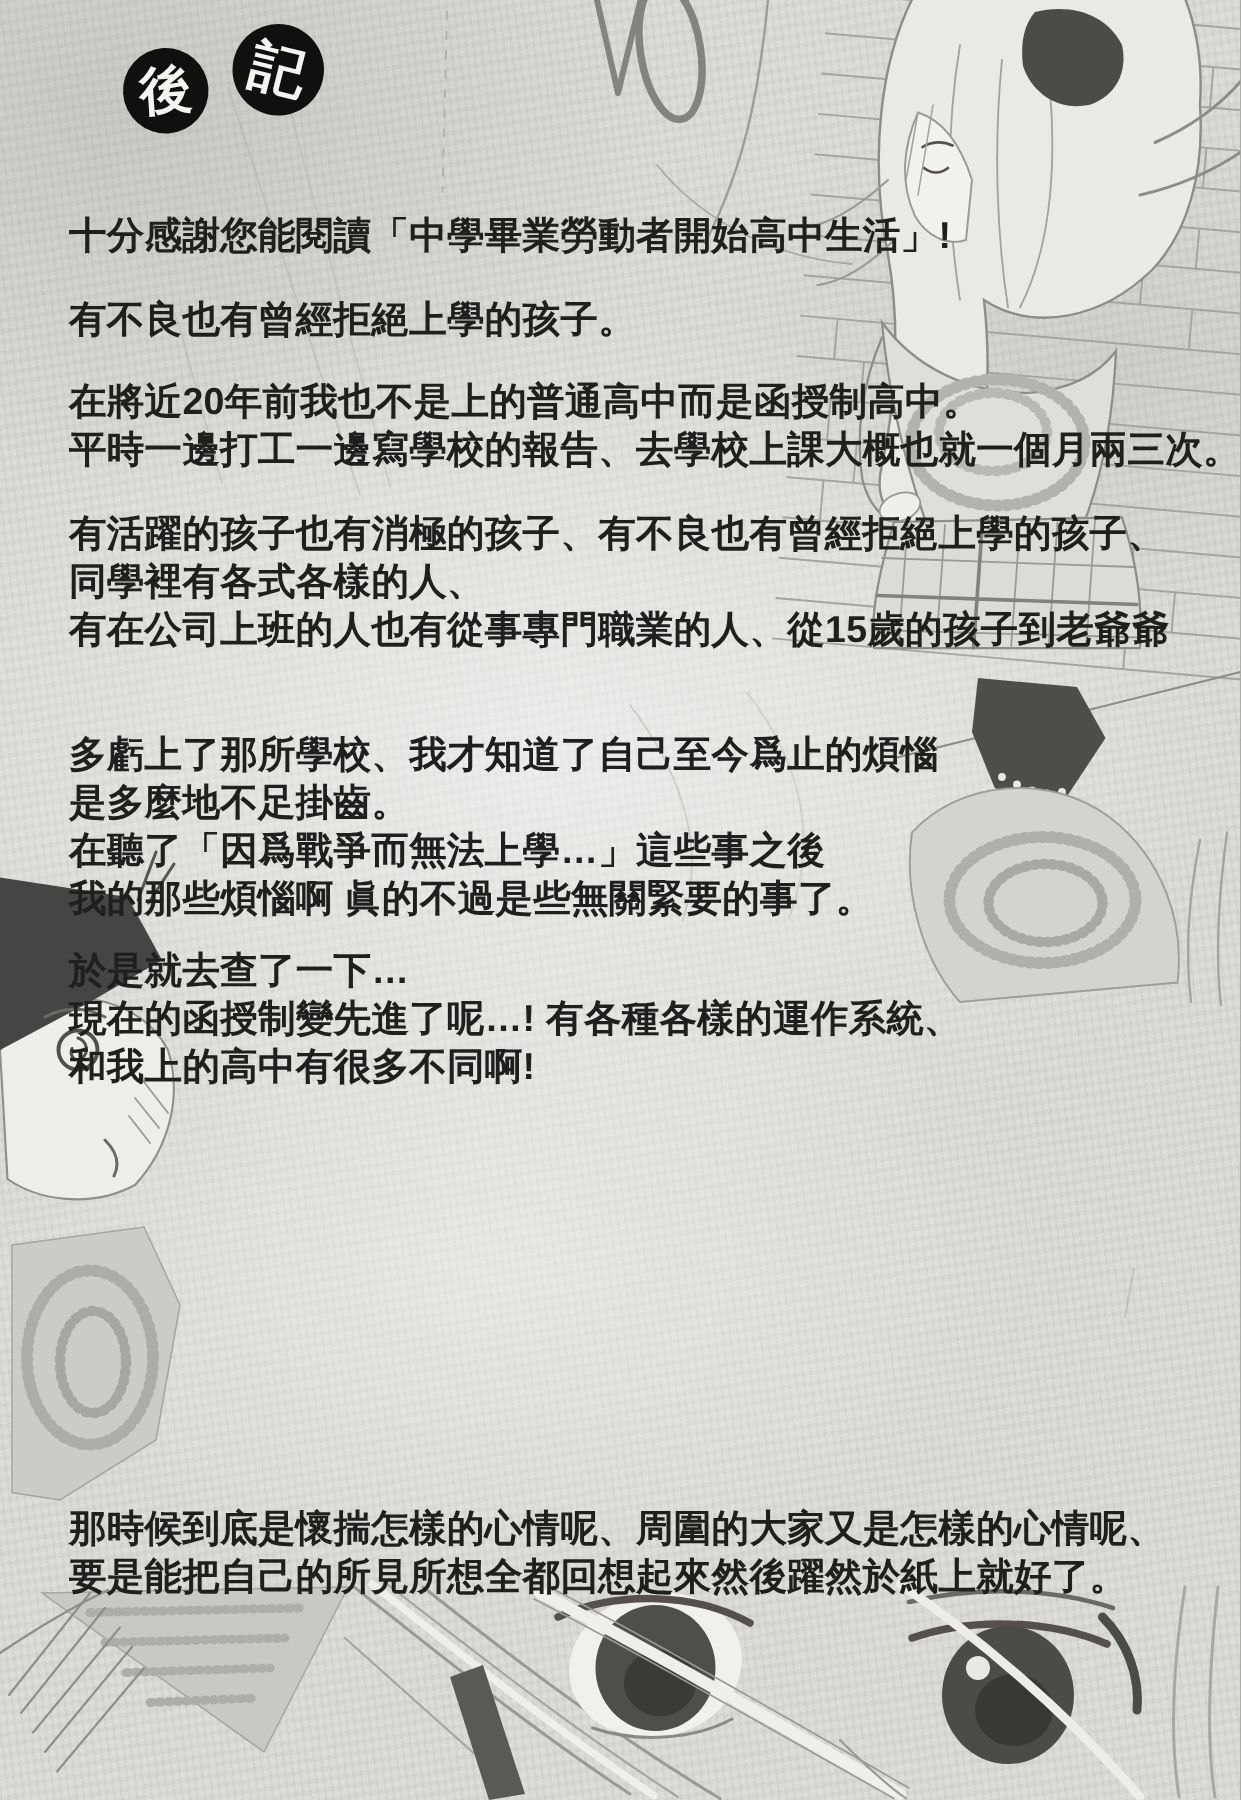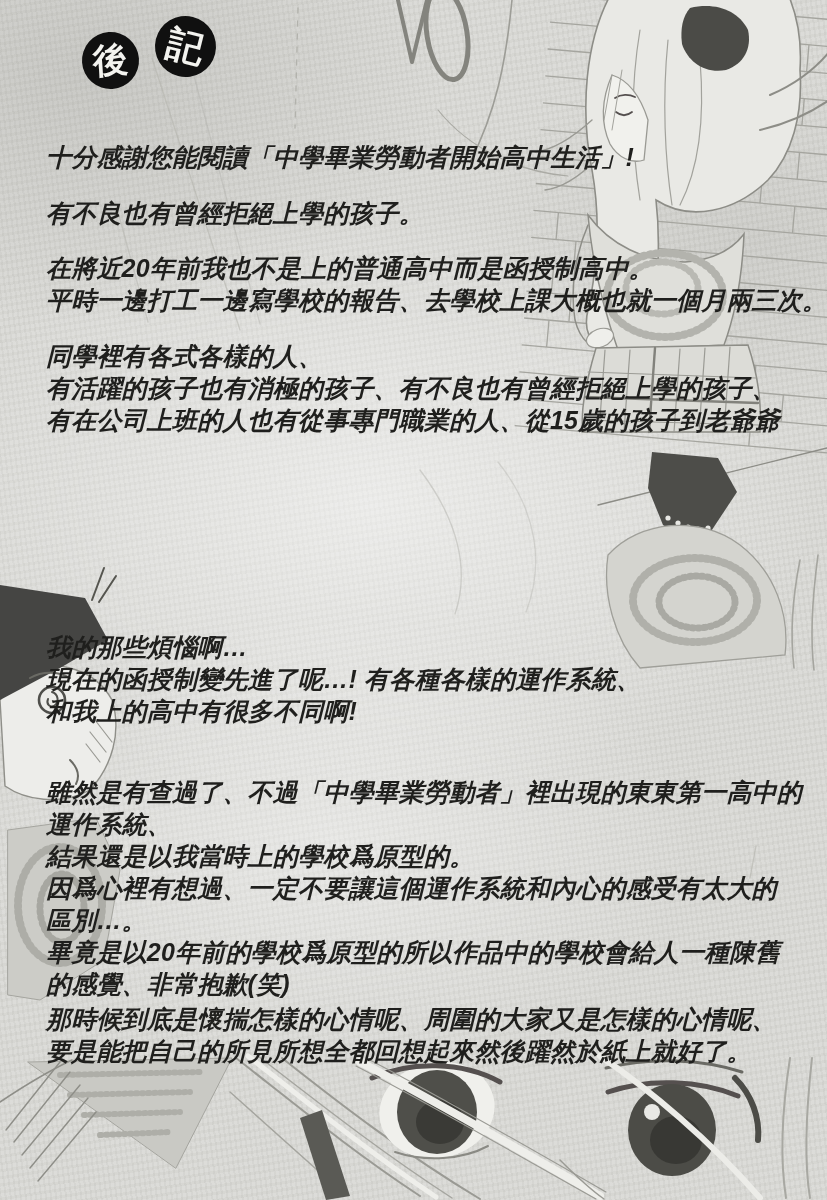--- a/index.html
+++ b/index.html
@@ -10,21 +10,21 @@
       radial-gradient(ellipse 620px 420px at 45% 42%, rgba(255,255,255,0.50), rgba(255,255,255,0) 72%),
       radial-gradient(ellipse 520px 320px at 40% 70%, rgba(255,255,255,0.38), rgba(255,255,255,0) 70%),
       radial-gradient(ellipse 520px 360px at 10% 6%, rgba(104,104,98,0.16), rgba(104,104,98,0) 70%),
       radial-gradient(ellipse 420px 260px at 92% 20%, rgba(104,104,98,0.10), rgba(104,104,98,0) 70%),
       repeating-linear-gradient(83deg, rgba(110,110,104,0.045) 0 2px, rgba(255,255,255,0.05) 2px 5px),
       repeating-linear-gradient(171deg, rgba(110,110,104,0.045) 0 3px, rgba(255,255,255,0.04) 3px 7px);
     font-family:"Liberation Sans","DejaVu Sans",sans-serif;
   }
   .art{position:absolute;left:0;top:0;}
   .para{position:absolute;left:46px;color:#1f1f1d;font-size:25px;font-weight:700;line-height:32px;letter-spacing:0.2px;}
-  .ln{white-space:nowrap;font-style:italic;}
+  .ln{white-space:nowrap;}
   .badge{position:absolute;background:#101010;border-radius:50%;color:#f3f3ef;
          display:flex;align-items:center;justify-content:center;font-weight:700;}
   .badge-1{left:82px;top:32px;width:57px;height:57px;font-size:35px;transform:rotate(-4deg);}
   .badge-2{left:155px;top:16px;width:61px;height:61px;font-size:37px;transform:rotate(14deg);}
   .author{position:absolute;left:556px;top:1120px;color:#121210;font-size:41px;font-weight:700;letter-spacing:2px;white-space:nowrap;}
 </style>
 </head>
 <body>
 
 <div class="page">
@@ -165,41 +165,38 @@
   <div class="para" style="top:197px">
     <div class="ln">有不良也有曾經拒絕上學的孩子。</div>
   </div>
 
   <div class="para" style="top:252px">
     <div class="ln">在將近20年前我也不是上的普通高中而是函授制高中。</div>
     <div class="ln">平時一邊打工一邊寫學校的報告、去學校上課大概也就一個月兩三次。</div>
   </div>
 
   <div class="para" style="top:340px">
+    <div class="ln">有活躍的孩子也有消極的孩子、有不良也有曾經拒絕上學的孩子、</div>
     <div class="ln">同學裡有各式各樣的人、</div>
-    <div class="ln">有活躍的孩子也有消極的孩子、有不良也有曾經拒絕上學的孩子、</div>
     <div class="ln">有在公司上班的人也有從事專門職業的人、從15歲的孩子到老爺爺</div>
   </div>
 
+  <div class="para" style="top:487px">
+    <div class="ln">多虧上了那所學校、我才知道了自己至今爲止的煩惱</div>
+    <div class="ln">是多麼地不足掛齒。</div>
+    <div class="ln">在聽了「因爲戰爭而無法上學…」這些事之後</div>
+    <div class="ln">我的那些煩惱啊 眞的不過是些無關緊要的事了。</div>
+  </div>
 
   <div class="para" style="top:631px">
-    <div class="ln">我的那些煩惱啊…</div>
+    <div class="ln">於是就去查了一下…</div>
     <div class="ln">現在的函授制變先進了呢…! 有各種各樣的運作系統、</div>
     <div class="ln">和我上的高中有很多不同啊!</div>
   </div>
 
-  <div class="para" style="top:776px">
-    <div class="ln">雖然是有查過了、不過「中學畢業勞動者」裡出現的東東第一高中的</div>
-    <div class="ln">運作系統、</div>
-    <div class="ln">結果還是以我當時上的學校爲原型的。</div>
-    <div class="ln">因爲心裡有想過、一定不要讓這個運作系統和內心的感受有太大的</div>
-    <div class="ln">區別…。</div>
-    <div class="ln">畢竟是以20年前的學校爲原型的所以作品中的學校會給人一種陳舊</div>
-    <div class="ln">的感覺、非常抱歉(笑)</div>
-  </div>
 
   <div class="para" style="top:1003px">
     <div class="ln">那時候到底是懷揣怎樣的心情呢、周圍的大家又是怎樣的心情呢、</div>
     <div class="ln">要是能把自己的所見所想全都回想起來然後躍然於紙上就好了。</div>
   </div>
 
 
 </div>
 
 </body></html>

